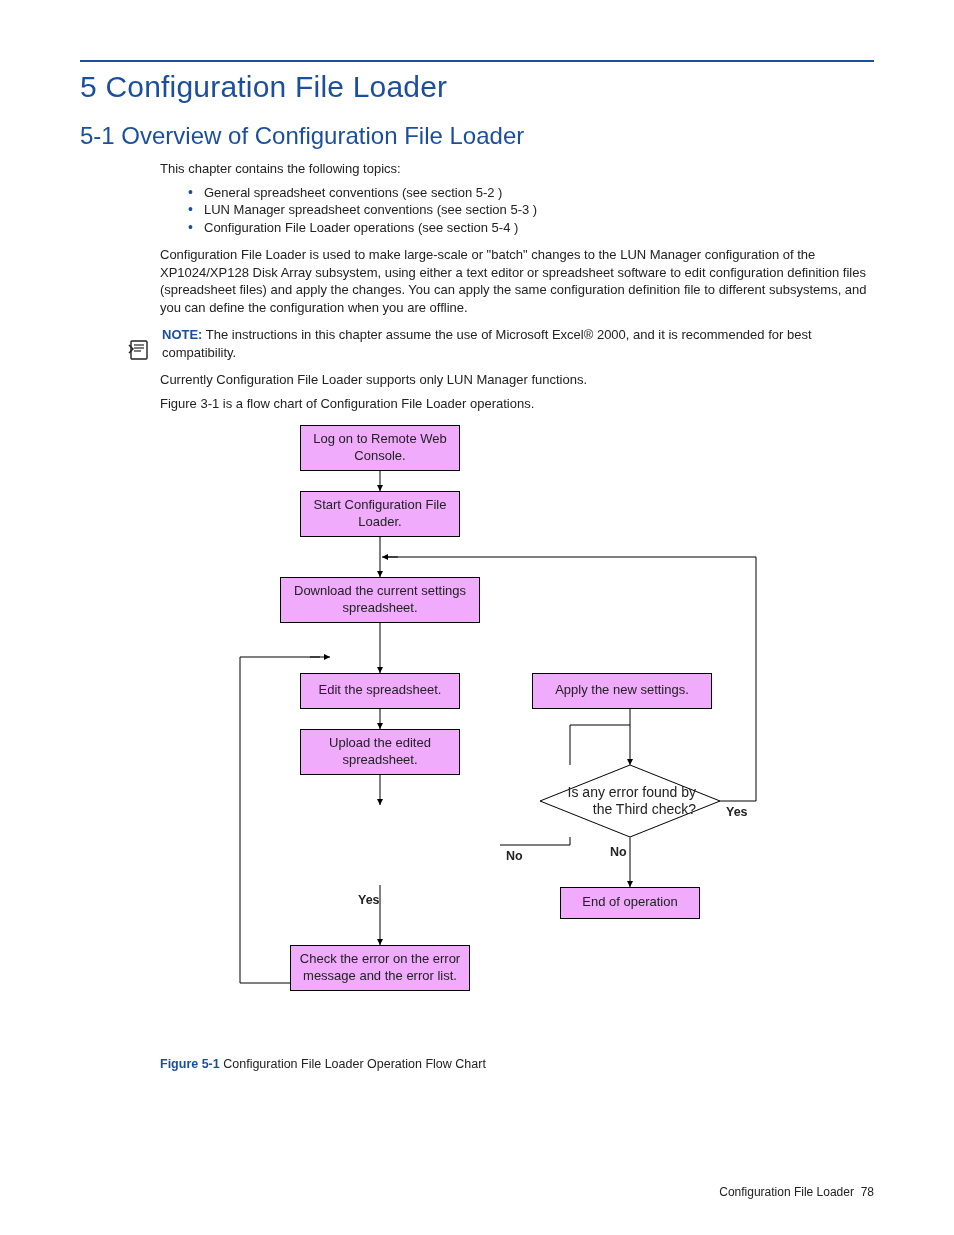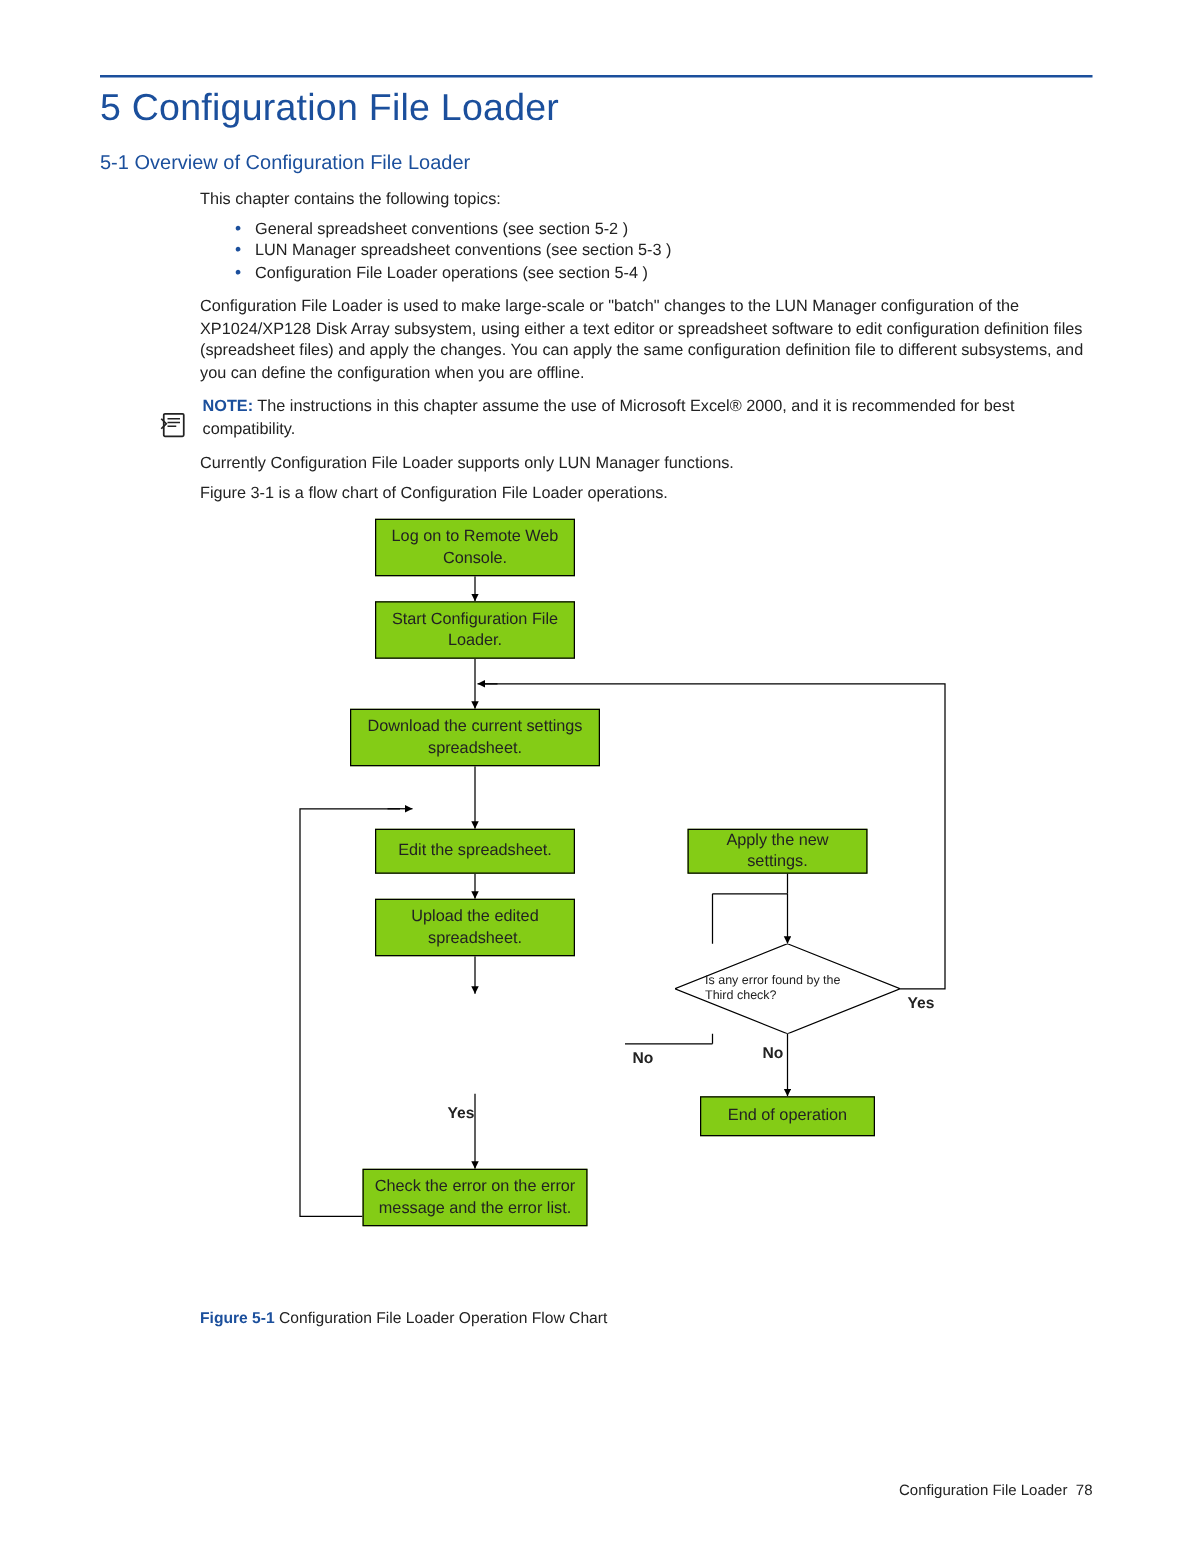--- a/index.html
+++ b/index.html
@@ -27,21 +27,21 @@
   h1.chapter {
     color: var(--accent);
     font-weight: 300;
     font-size: 30px;
     margin: 6px 0 18px 0;
     letter-spacing: .2px;
   }
   h2.section {
     color: var(--accent);
     font-weight: 300;
-    font-size: 16px;
+    font-size: 24px;
     margin: 10px 0 10px 0;
   }
   .body-text {
     font-size: 13px;
     line-height: 1.35;
     margin-left: 80px;
   }
   .body-text p { margin: 6px 0; }
   ul.topic-list {
     margin: 4px 0 10px 28px;
@@ -80,38 +80,38 @@
     position: relative;
     width: 560px;
     height: 620px;
     margin: 12px 0 10px 120px;
     font-family: Arial, sans-serif;
     font-size: 13px;
   }
   .fbox {
     position: absolute;
     border: 1px solid #000;
-    background: #84cc16;
+    background: #f0abfc;
     text-align: center;
     display: flex;
     align-items: center;
     justify-content: center;
     padding: 6px 8px;
     line-height: 1.25;
   }
   .diamond {
     position: absolute;
     background: #fff;
   }
   .diamond svg { position: absolute; inset: 0; }
   .diamond .dtext {
     position: absolute; inset: 0;
     display: flex; align-items: center; justify-content: center;
-    text-align: left; padding: 0 24px; line-height: 1.2;
-    font-size: 10px;
+    text-align: right; padding: 0 24px; line-height: 1.2;
+    font-size: 14px;
   }
   .lbl {
     position: absolute;
     font-size: 12.5px;
     font-weight: bold;
   }
   svg.lines { position: absolute; inset: 0; width: 100%; height: 100%; }
   .fig-caption {
     font-size: 12.5px;
     margin: 12px 0 0 80px;
@@ -198,21 +198,21 @@
     <div class="fbox" style="left:100px; top:66px; width:160px; height:46px;">Start Configuration File Loader.</div>
     <div class="fbox" style="left:80px; top:152px; width:200px; height:46px;">Download the current settings spreadsheet.</div>
     <div class="fbox" style="left:100px; top:248px; width:160px; height:36px;">Edit the spreadsheet.</div>
     <div class="fbox" style="left:100px; top:304px; width:160px; height:46px;">Upload the edited spreadsheet.</div>
 
     <span class="lbl" style="left:306px; top:424px;">No</span>
     <span class="lbl" style="left:158px; top:468px;">Yes</span>
 
     <div class="fbox" style="left:90px; top:520px; width:180px; height:46px;">Check the error on the error message and the error list.</div>
 
-    <div class="fbox" style="left:350px; top:248px; width:144px; height:36px;">Apply the new settings.</div>
+    <div class="fbox" style="left:332px; top:248px; width:180px; height:36px;">Apply the new settings.</div>
 
     <div class="diamond" style="left:340px; top:340px; width:180px; height:72px;">
       <svg viewBox="0 0 180 72" preserveAspectRatio="none">
           <polygon points="90,0 180,36 90,72 0,36" fill="#fff" stroke="#000"></polygon>
         </svg>
       <div class="dtext">Is any error found by the Third check?</div>
     </div>
     <span class="lbl" style="left:526px; top:380px;">Yes</span>
     <span class="lbl" style="left:410px; top:420px;">No</span>
 

